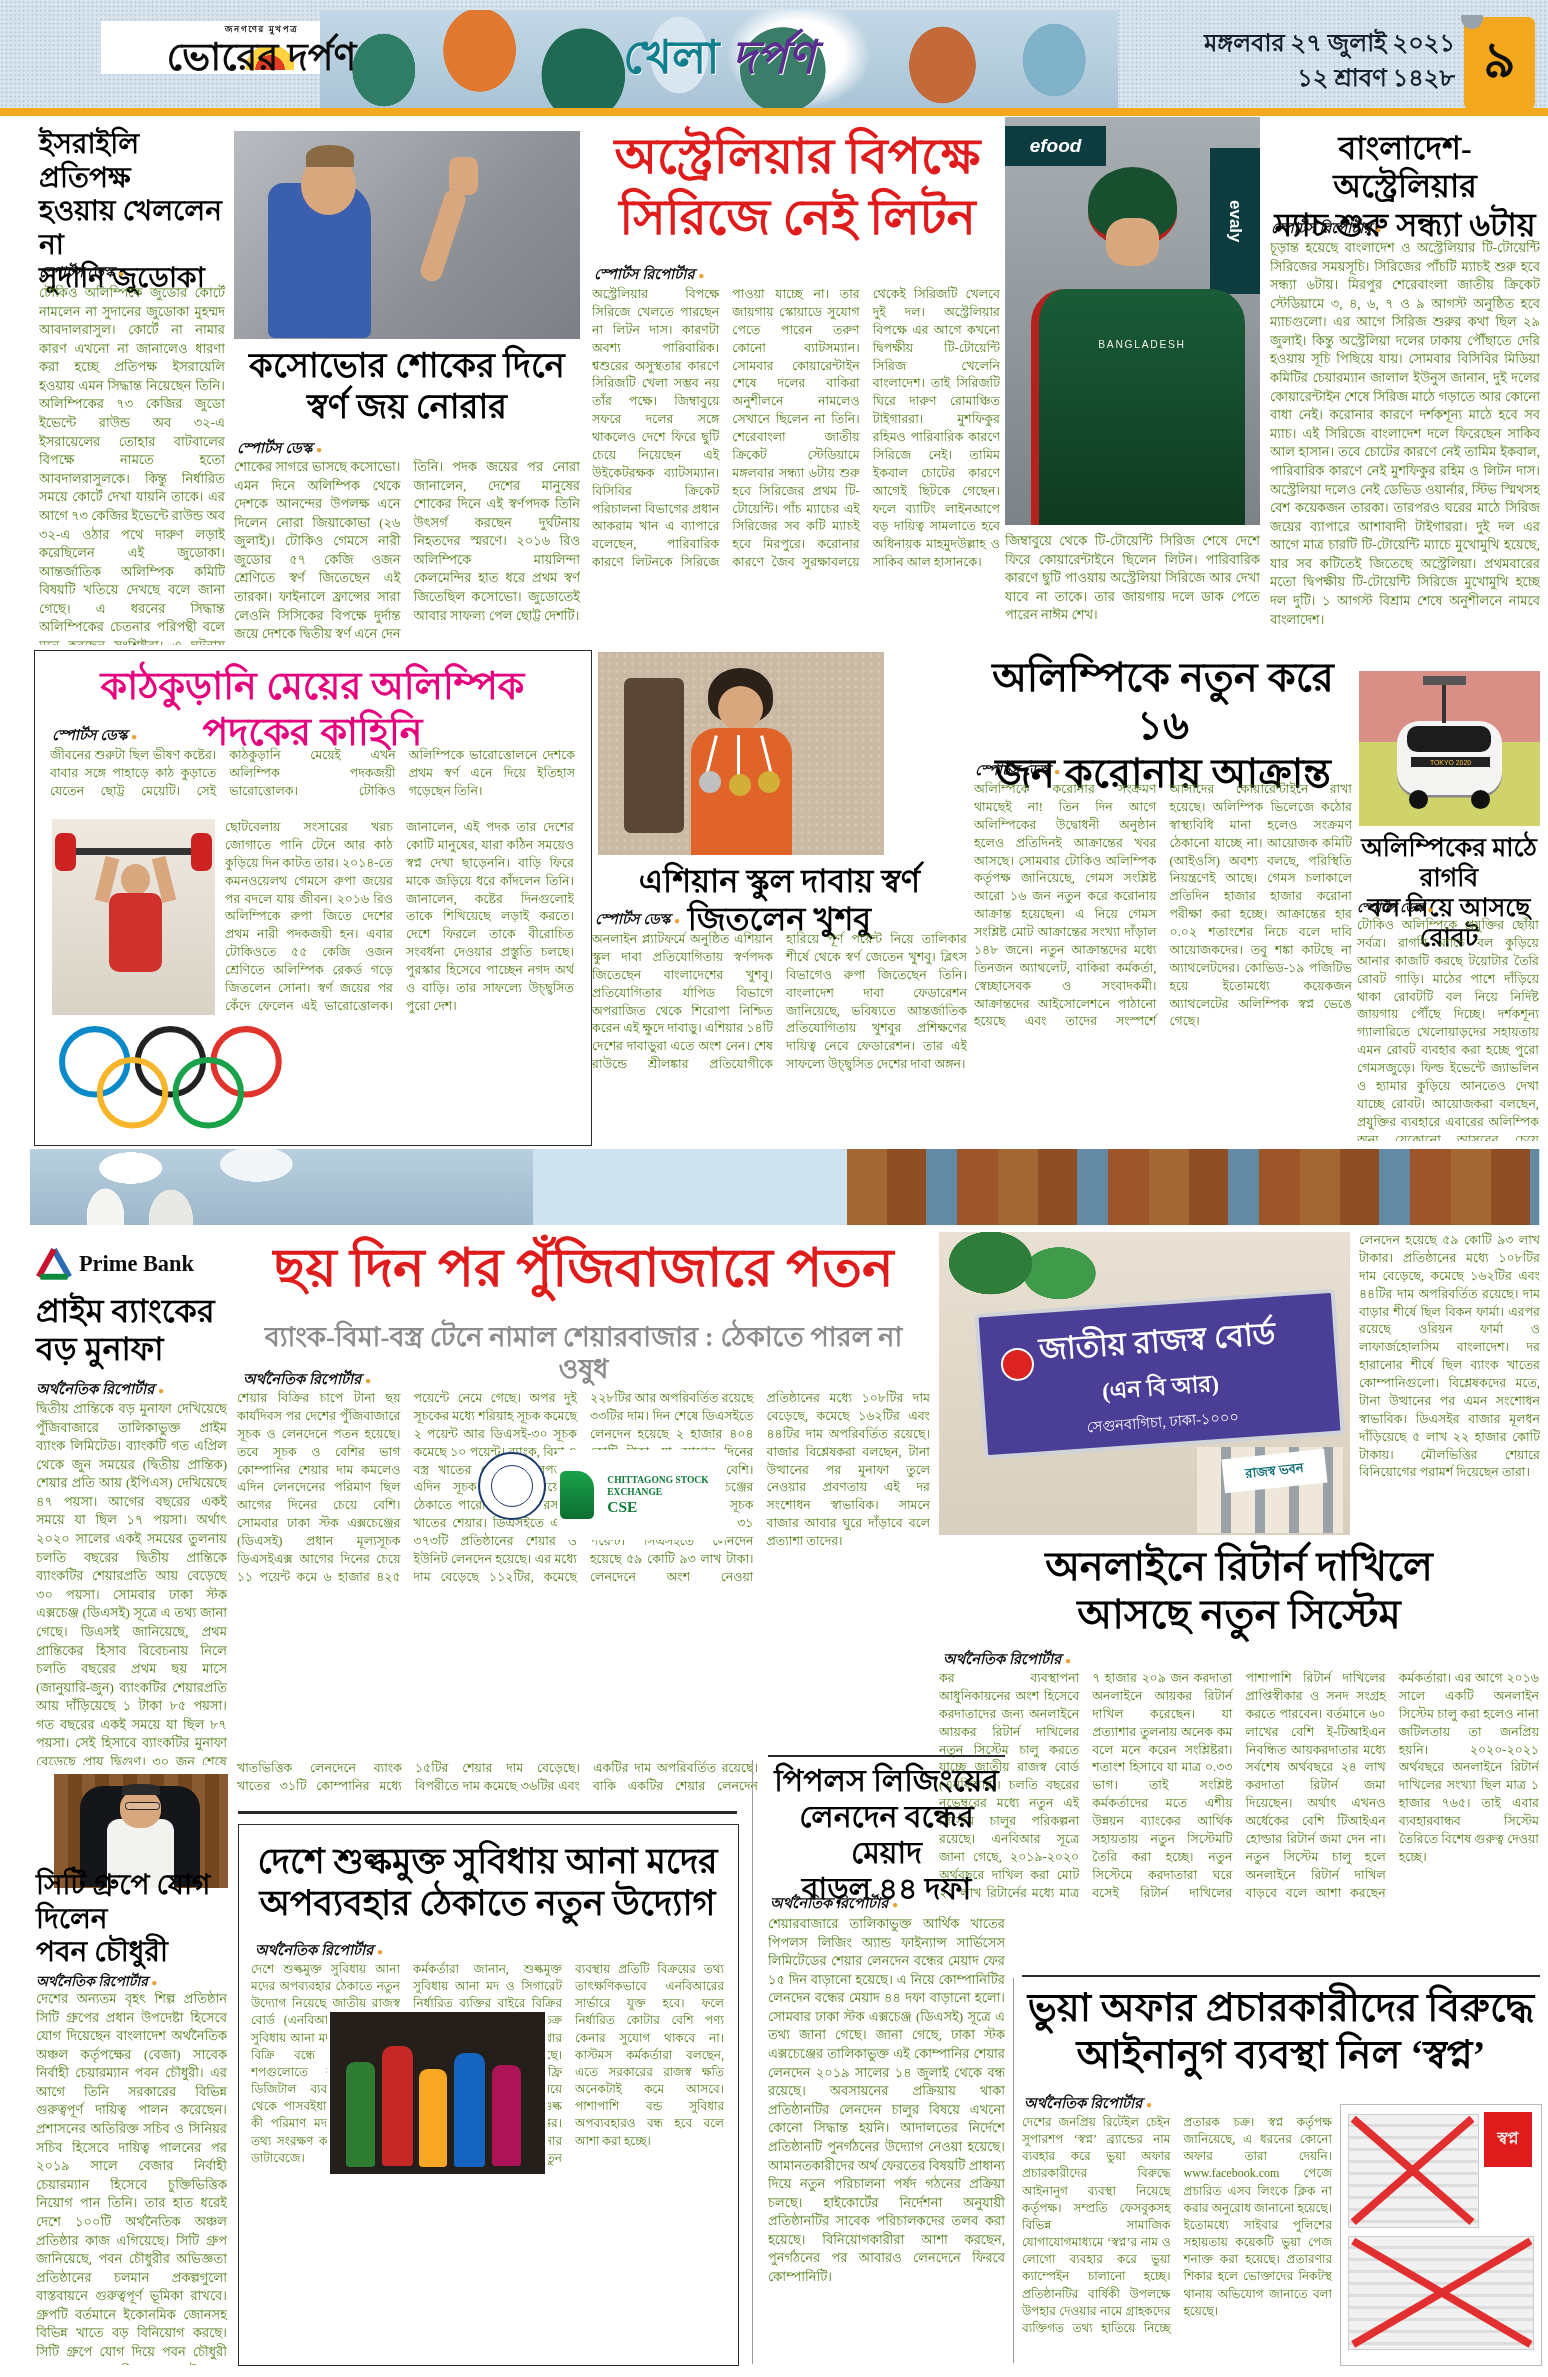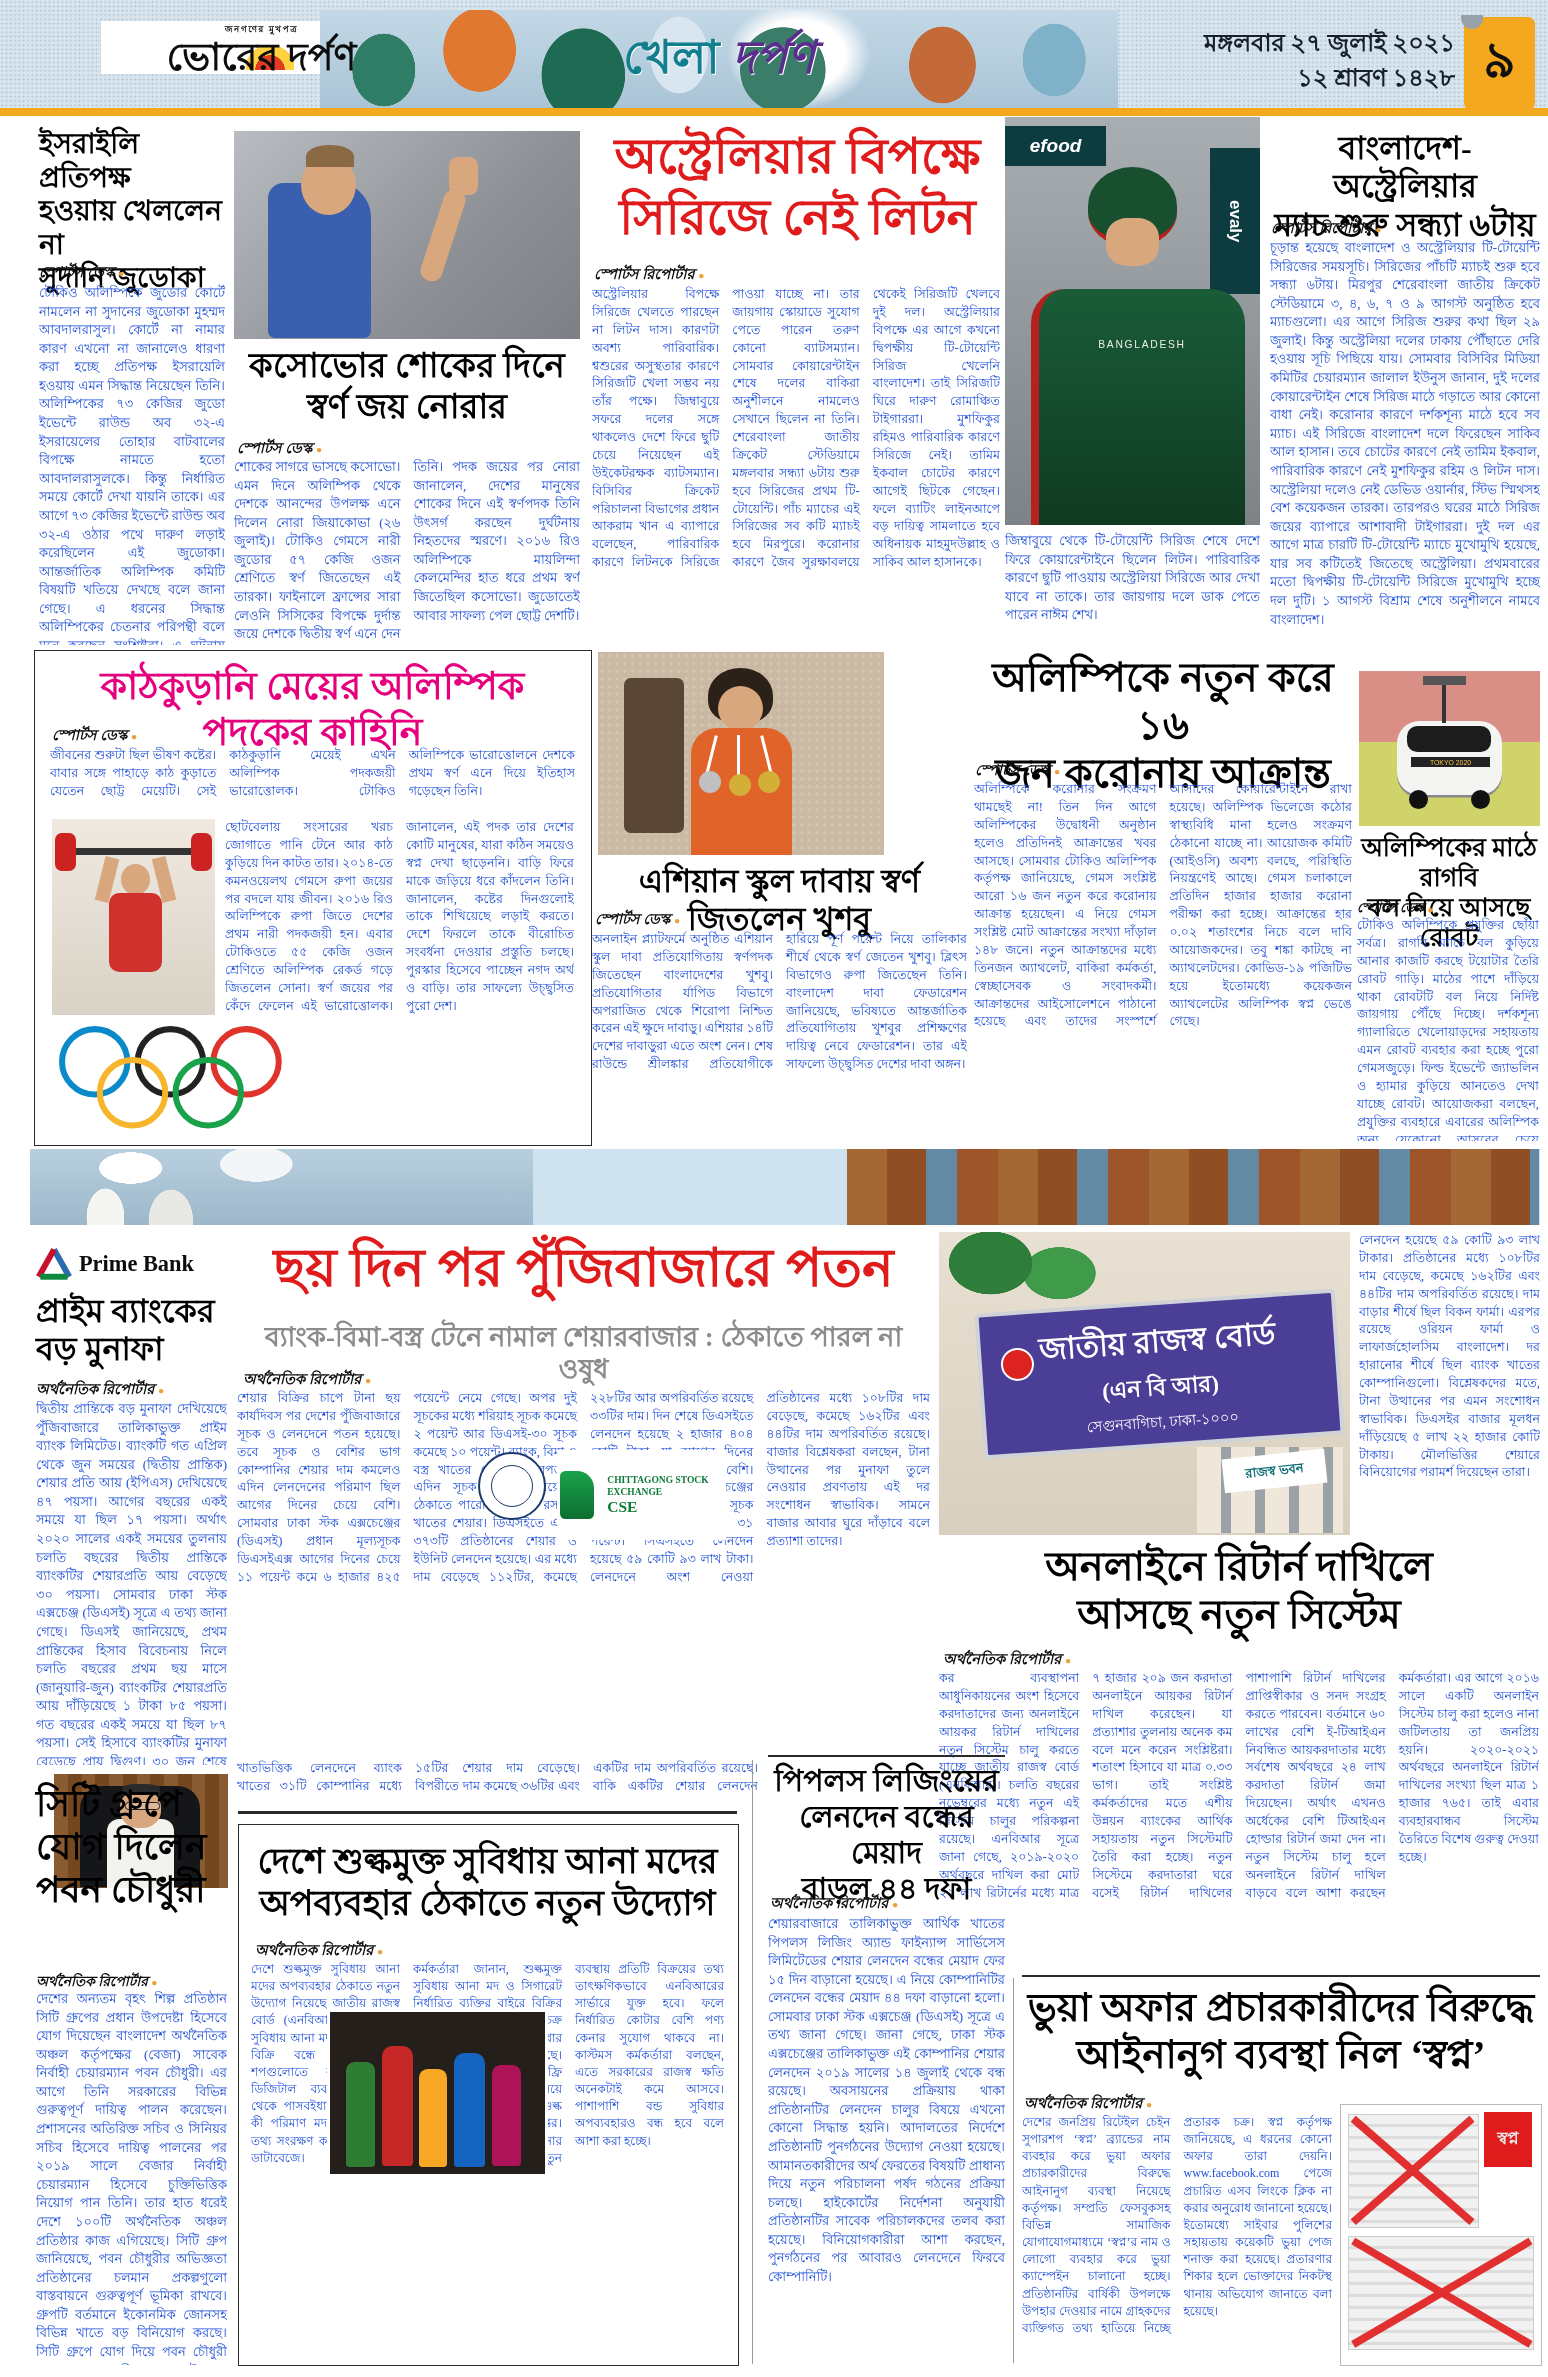--- a/index.html
+++ b/index.html
@@ -1,20 +1,20 @@
 <!DOCTYPE html>
 <html style="font-size:13.8px"><head>
 <meta charset="utf-8">
 <style>
   html,body{margin:0;padding:0;background:#fff;}
   #page{position:relative;width:1548px;height:2377px;background:#fff;overflow:hidden;
         font-family:"Liberation Serif","DejaVu Serif",serif;color:#0c0c0c;}
   .abs{position:absolute;}
   .ph{position:absolute;overflow:hidden;background:#c8c8c8;}
-  .body-txt{position:absolute;text-align:justify;font-size:13px;line-height:1.43;color:#1d4ed8;overflow:hidden;}
+  .body-txt{position:absolute;text-align:justify;font-size:13px;line-height:1.43;color:#4d7c0f;overflow:hidden;}
   .c2{column-count:2;column-gap:13px;}
   .c3{column-count:3;column-gap:13px;}
   .c4{column-count:4;column-gap:13px;}
   .hl{position:absolute;font-weight:700;line-height:1.2;color:#000;}
   .center{text-align:center;}
   .byline{position:absolute;font-weight:700;font-style:italic;font-size:14.6px;white-space:nowrap;}
   .dot{color:#e9a23b;font-size:10.3px;vertical-align:middle;}
   .red{color:#e01b1b;}
   .magenta{color:#e6007d;}
   .vrule{position:absolute;width:0.9px;background:#9a9a9a;}
@@ -284,21 +284,21 @@
   </div>
   <div class="body-txt c4" style="left:939px;top:1670px;width:600px;height:301px;font-size:12.5px;">কর ব্যবস্থাপনা আধুনিকায়নের অংশ হিসেবে করদাতাদের জন্য অনলাইনে আয়কর রিটার্ন দাখিলের নতুন সিস্টেম চালু করতে যাচ্ছে জাতীয় রাজস্ব বোর্ড (এনবিআর)। চলতি বছরের নভেম্বরের মধ্যে নতুন এই সিস্টেম চালুর পরিকল্পনা রয়েছে। এনবিআর সূত্রে জানা গেছে, ২০১৯-২০২০ অর্থবছরে দাখিল করা মোট ২২ লাখ রিটার্নের মধ্যে মাত্র ৭ হাজার ২০৯ জন করদাতা অনলাইনে আয়কর রিটার্ন দাখিল করেছেন। যা প্রত্যাশার তুলনায় অনেক কম বলে মনে করেন সংশ্লিষ্টরা। শতাংশ হিসাবে যা মাত্র ০.৩৩ ভাগ। তাই সংশ্লিষ্ট কর্মকর্তাদের মতে এশীয় উন্নয়ন ব্যাংকের আর্থিক সহায়তায় নতুন সিস্টেমটি তৈরি করা হচ্ছে। নতুন সিস্টেমে করদাতারা ঘরে বসেই রিটার্ন দাখিলের পাশাপাশি রিটার্ন দাখিলের প্রাপ্তিস্বীকার ও সনদ সংগ্রহ করতে পারবেন। বর্তমানে ৬০ লাখের বেশি ই-টিআইএন নিবন্ধিত আয়করদাতার মধ্যে সর্বশেষ অর্থবছরে ২৪ লাখ করদাতা রিটার্ন জমা দিয়েছেন। অর্থাৎ এখনও অর্ধেকের বেশি টিআইএন হোল্ডার রিটার্ন জমা দেন না। নতুন সিস্টেম চালু হলে অনলাইনে রিটার্ন দাখিল বাড়বে বলে আশা করছেন কর্মকর্তারা। এর আগে ২০১৬ সালে একটি অনলাইন সিস্টেম চালু করা হলেও নানা জটিলতায় তা জনপ্রিয় হয়নি। ২০২০-২০২১ অর্থবছরে অনলাইনে রিটার্ন দাখিলের সংখ্যা ছিল মাত্র ১ হাজার ৭৬৫। তাই এবার ব্যবহারবান্ধব সিস্টেম তৈরিতে বিশেষ গুরুত্ব দেওয়া হচ্ছে।</div>
 
   <div class="ph" style="left:54px;top:1774px;width:174px;height:114px;background:repeating-linear-gradient(90deg,#8a5a30 0 13.8px,#75471f 13.8px 27.5px);">
     <div class="abs" style="left:26px;top:12px;width:120px;height:101px;background:#15161a;border-radius:22.4px 22.4px 0 0;"></div>
     <div class="abs" style="left:53px;top:45px;width:67px;height:69px;background:#f2f2ee;border-radius:12px 12px 0 0;"></div>
     <div class="abs skin" style="left:66px;top:15.5px;width:41px;height:38px;border-radius:45%;"></div>
     <div class="abs" style="left:68px;top:10.3px;width:38px;height:10.3px;background:#2a2a2a;border-radius:40% 40% 0 0;"></div>
     <div class="abs" style="left:71px;top:27.5px;width:33px;height:6.9px;border:1.7px solid #222;border-radius:3.4px;background:rgba(255,255,255,.2);"></div>
   </div>
-  <div class="hl" style="left:36px;top:1783px;width:193px;font-size:36px;">
+  <div class="hl" style="left:36px;top:1868px;width:193px;font-size:28px;">
     <div>সিটি গ্রুপে যোগ দিলেন</div>
     <div>পবন চৌধুরী</div>
   </div>
   <div class="byline" style="left:36px;top:1970px;font-size:13.8px;">
     <span>অর্থনৈতিক রিপোর্টার</span> <span class="dot">●</span>
   </div>
   <div class="body-txt" style="left:36px;top:1990px;width:191px;height:375px;">দেশের অন্যতম বৃহৎ শিল্প প্রতিষ্ঠান সিটি গ্রুপের প্রধান উপদেষ্টা হিসেবে যোগ দিয়েছেন বাংলাদেশ অর্থনৈতিক অঞ্চল কর্তৃপক্ষের (বেজা) সাবেক নির্বাহী চেয়ারম্যান পবন চৌধুরী। এর আগে তিনি সরকারের বিভিন্ন গুরুত্বপূর্ণ দায়িত্ব পালন করেছেন। প্রশাসনের অতিরিক্ত সচিব ও সিনিয়র সচিব হিসেবে দায়িত্ব পালনের পর ২০১৯ সালে বেজার নির্বাহী চেয়ারম্যান হিসেবে চুক্তিভিত্তিক নিয়োগ পান তিনি। তার হাত ধরেই দেশে ১০০টি অর্থনৈতিক অঞ্চল প্রতিষ্ঠার কাজ এগিয়েছে। সিটি গ্রুপ জানিয়েছে, পবন চৌধুরীর অভিজ্ঞতা প্রতিষ্ঠানের চলমান প্রকল্পগ‍ুলো বাস্তবায়নে গুরুত্বপূর্ণ ভূমিকা রাখবে। গ্রুপটি বর্তমানে ইকোনমিক জোনসহ বিভিন্ন খাতে বড় বিনিয়োগ করছে। সিটি গ্রুপে যোগ দিয়ে পবন চৌধুরী বলেন, বেসরকারি খাতের উন্নয়নে নিজের অভিজ্ঞতা কাজে লাগাতে চান তিনি।</div>
 
   <div class="box" style="left:238px;top:1824px;width:499px;height:540px;"></div>
   <div class="hl center" style="left:251px;top:1841px;width:473px;font-size:35px;">

